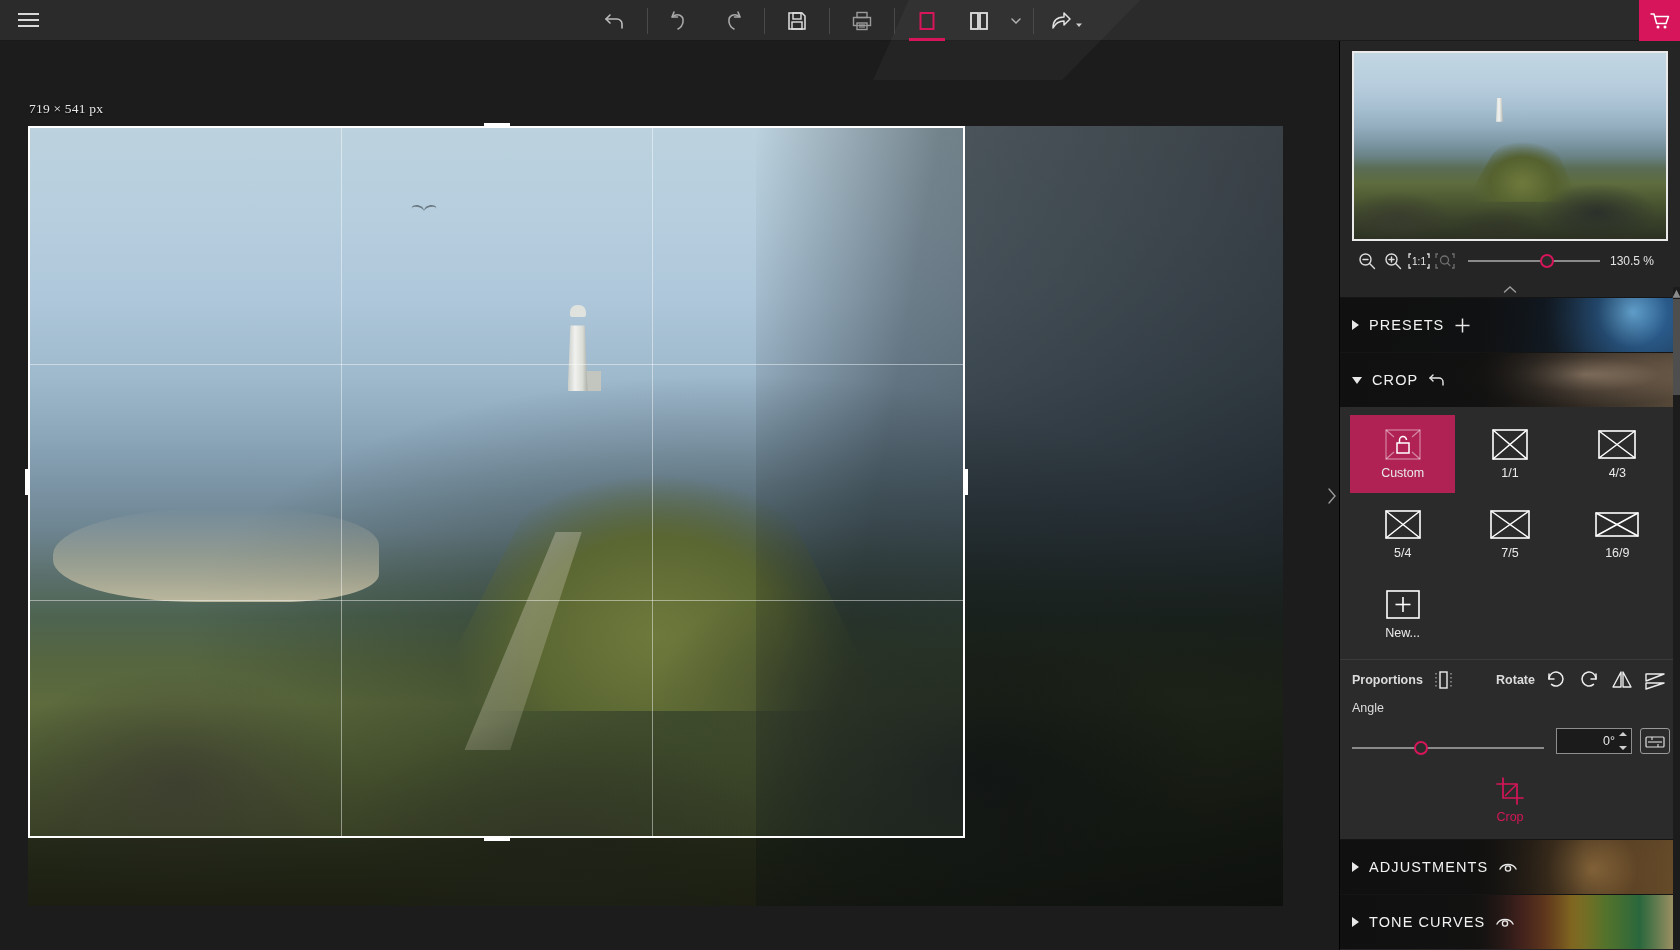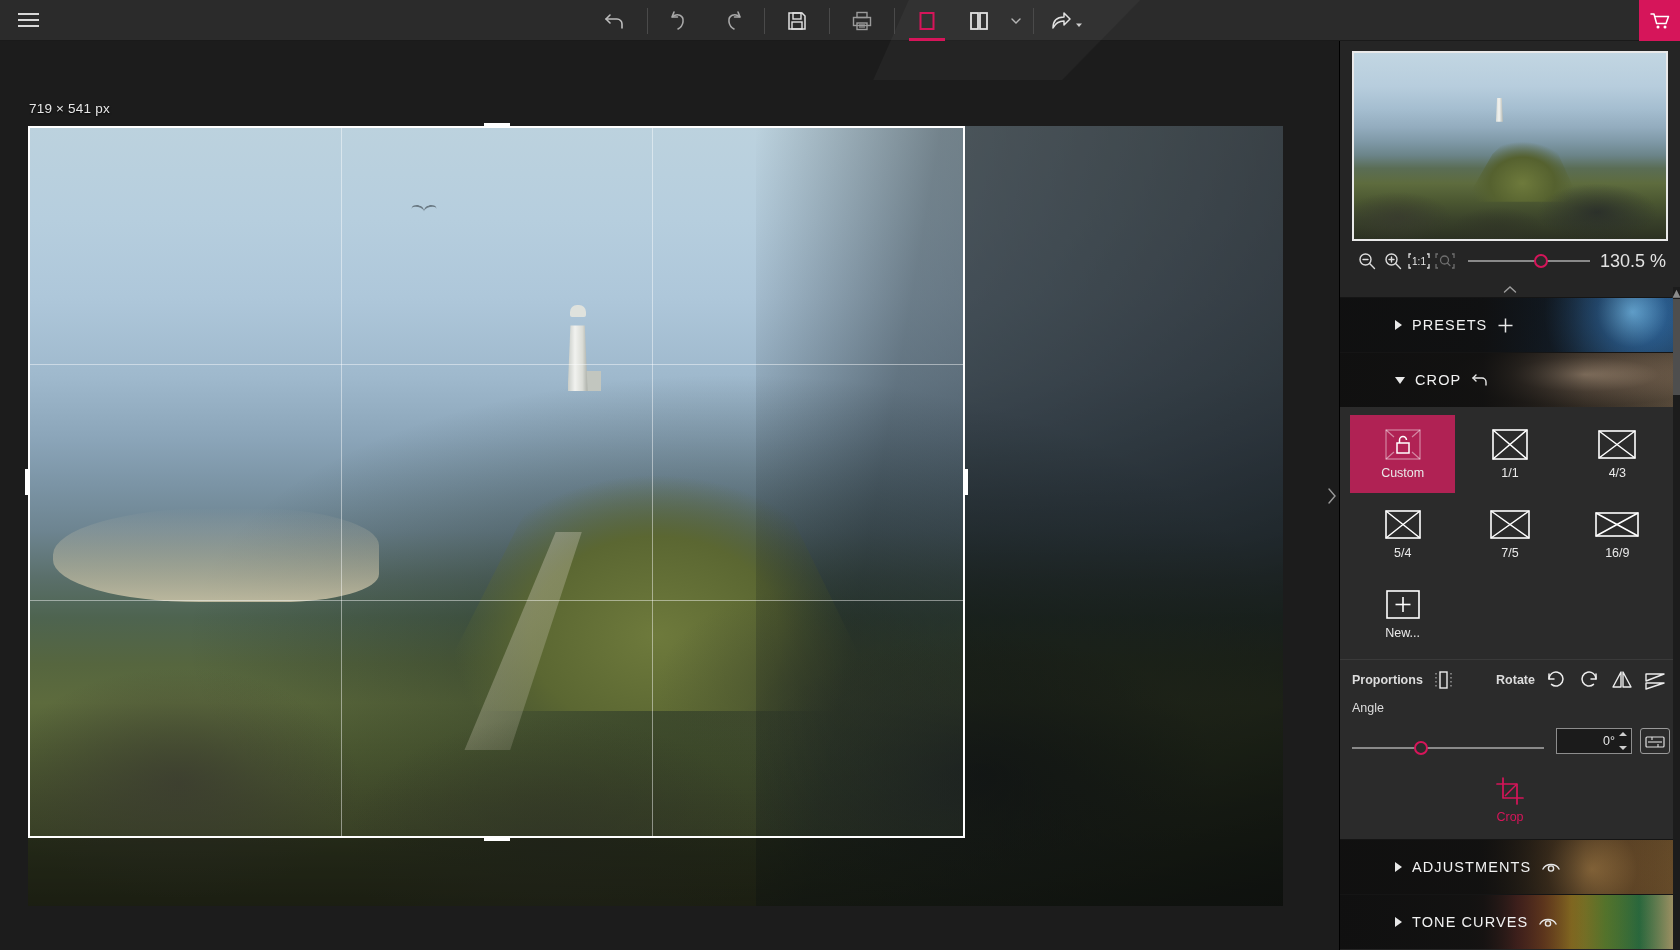--- a/index.html
+++ b/index.html
@@ -58,21 +58,21 @@
     display: flex; align-items: center; justify-content: center;
     cursor: pointer;
   }
 
   
   .body-row { flex: 1; display: flex; min-height: 0; position: relative; }
 
   
   .canvas {
     position: relative; flex: 1; min-width: 0;
-    background: #1c1c1c; overflow: hidden;
+    background: #1c1c1c; overflow: hidden; font-family: Liberation Serif, serif;
   }
   .photo-bg {
     position: absolute; left: 28px; top: 85px;
     width: 1255px; height: 780px;
     background:
       radial-gradient(ellipse 70% 55% at 56% 66%, rgba(20,30,22,0.55) 0%, rgba(20,30,22,0) 62%),
       linear-gradient(to bottom,
         #bcd2de 0%, #b6cede 12%, #aec7da 22%,
         #9fb9cd 32%, #8ba5b9 40%,
         #7b94a5 46%, #6d8490 52%,
@@ -223,40 +223,40 @@
     flex: 1; height: 26px; margin: 0 10px; position: relative; cursor: pointer;
   }
   .zoom-slider .track {
     position: absolute; left: 0; right: 0; top: 12px; height: 2px; background: #8a8a8a;
   }
   .zoom-slider .knob {
     position: absolute; left: 60%; top: 6px; width: 14px; height: 14px;
     border: 2.5px solid #d6155a; border-radius: 50%; background: #2a2a2a;
     transform: translateX(-50%);
   }
-  .zoom-val { color: #e2e2e2; font-size: 18px; min-width: 56px; }
+  .zoom-val { color: #e2e2e2; font-size: 12px; min-width: 56px; }
 
   .collapse-chev {
     height: 16px; display: flex; align-items: center; justify-content: center;
     color: #9c9c9c; cursor: pointer; background: #252525;
   }
 
   .sections { flex: 1; overflow: hidden; display: flex; flex-direction: column; position: relative; }
 
   .sec-head {
     position: relative; height: 55px; display: flex; align-items: center;
     padding-left: 12px; cursor: pointer; overflow: hidden;
     border-top: 1px solid #151515;
   }
   .sec-head .sec-bg { position: absolute; inset: 0; }
   .sec-head .sec-fade {
     position: absolute; inset: 0;
     background: linear-gradient(to right, rgba(16,16,16,0.97) 0%, rgba(16,16,16,0.93) 42%, rgba(16,16,16,0.35) 72%, rgba(16,16,16,0.05) 100%);
   }
-  .sec-head .sec-inner { position: relative; display: flex; align-items: center; gap: 10px; margin-left: 43px; }
+  .sec-head .sec-inner { position: relative; display: flex; align-items: center; gap: 10px; }
   .sec-title {
     color: #f2f2f2; font-size: 14.5px; letter-spacing: 1.1px;
   }
   .tri { width: 0; height: 0; border-left: 7px solid #e8e8e8; border-top: 5px solid transparent; border-bottom: 5px solid transparent; }
   .tri.down { border-left: 5px solid transparent; border-right: 5px solid transparent; border-top: 7px solid #e8e8e8; border-bottom: 0; }
 
   .bg-presets {
     background:
       radial-gradient(circle at 86% 26%, rgba(120,200,255,0.95) 0%, rgba(60,140,220,0.55) 12%, rgba(20,50,90,0.1) 30%),
       linear-gradient(115deg, #0b1016 0%, #12202f 55%, #1b3247 100%);

